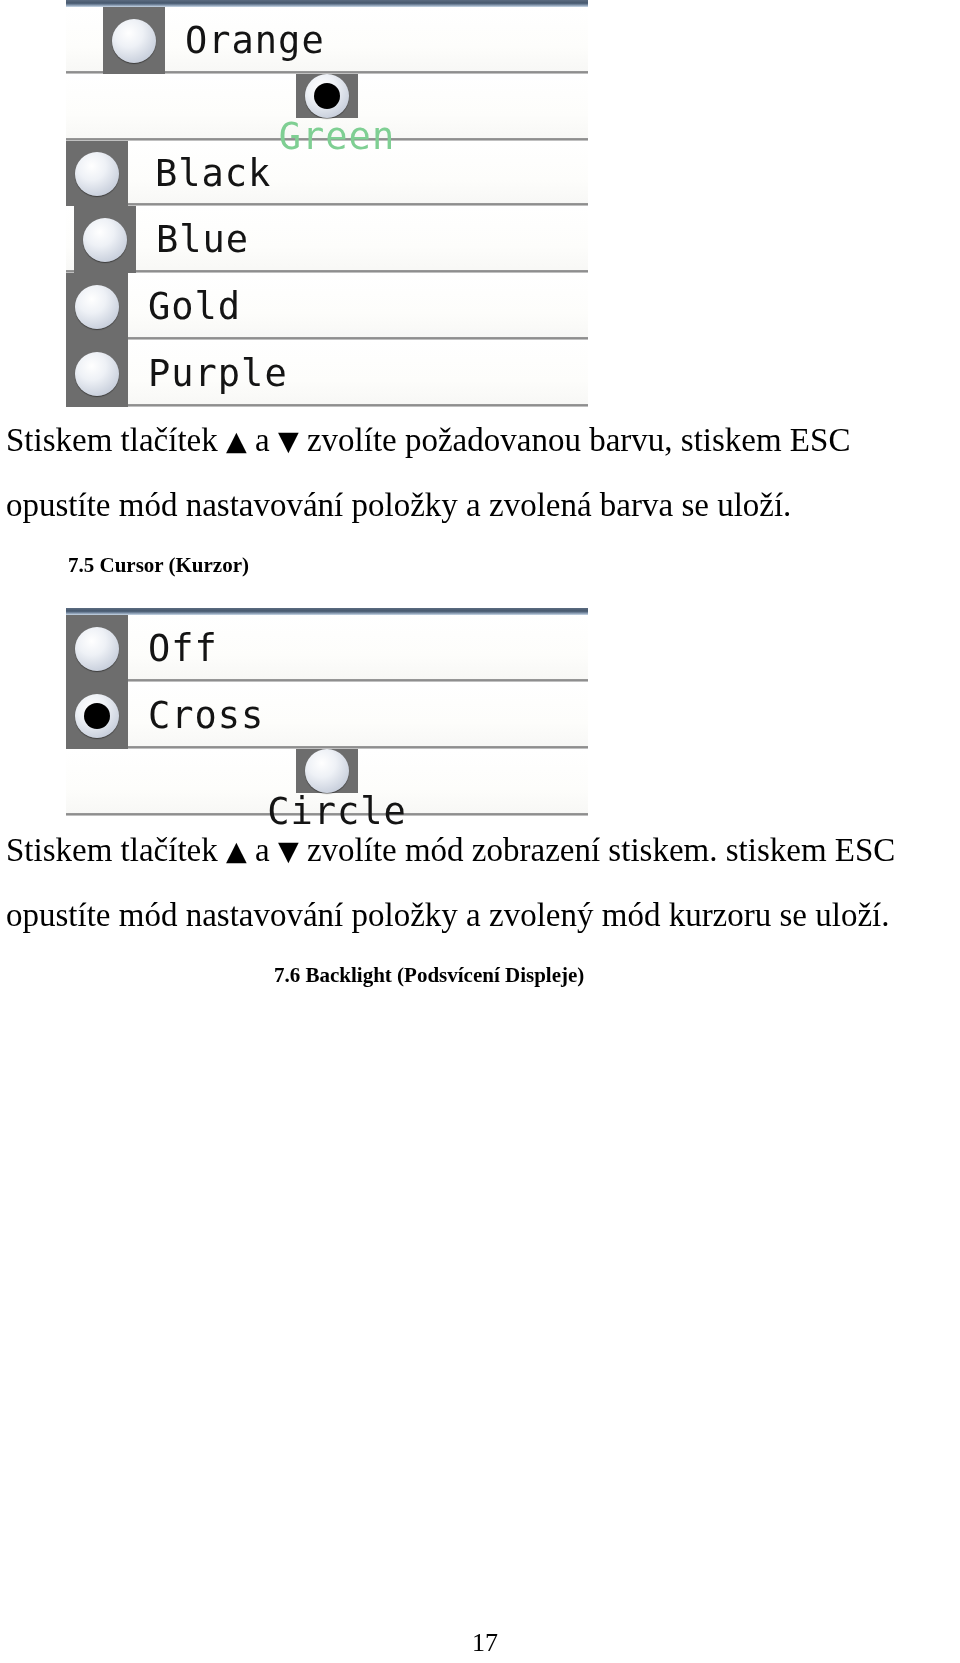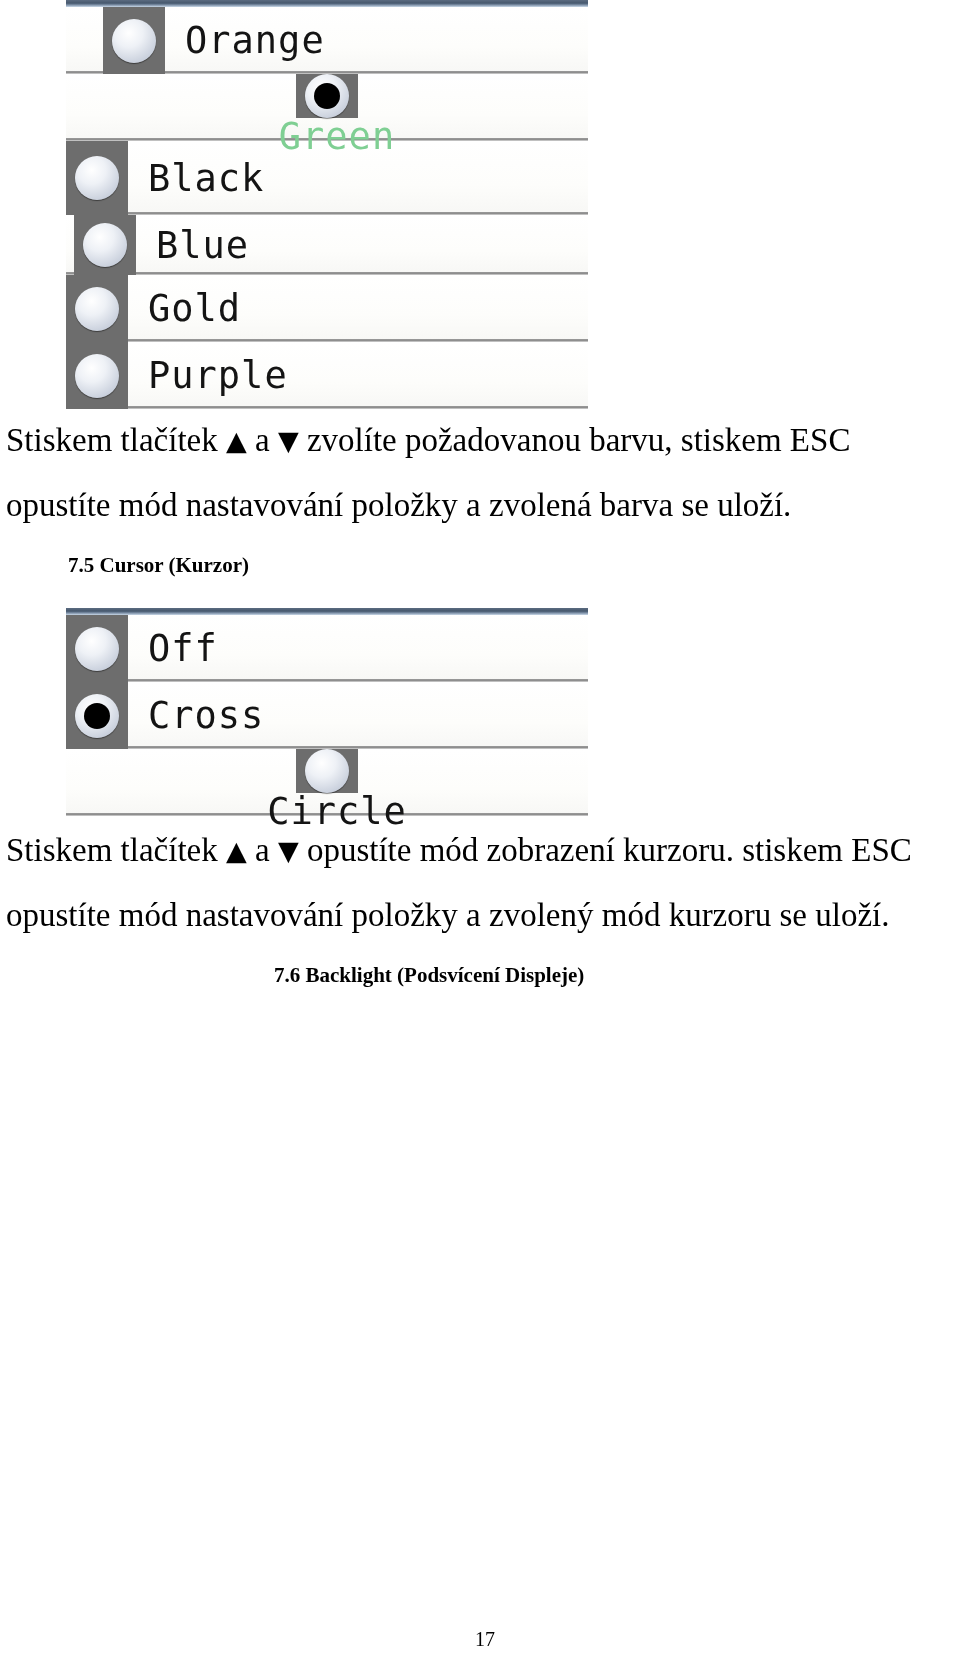--- a/index.html
+++ b/index.html
@@ -107,21 +107,21 @@
     line-height: 1;
     display: inline-block;
     vertical-align: 1px;
   }
   .page-num {
     position: absolute;
     left: 10px;
     right: 0;
     text-align: center;
     font-family: "Liberation Serif", "DejaVu Serif", serif;
-    font-size: 20px;
+    font-size: 26px;
     color: #000000;
   }
 </style>
 </head>
 <body>
 
 <div class="lcd-panel" id="color-panel" style="left:66px; top:0px; width:522px;">
   <div class="lcd-topbar"></div>
   <div id="color-rows">
       <div class="lcd-row" style="height: 67px; padding-left: 37px;">
@@ -129,27 +129,27 @@
           <span class="radio-dot"></span>
         </div>
         <span class="lcd-label" style="color: rgb(20, 20, 20);">Orange</span>
       </div>
       <div class="lcd-row" style="height: 67px; flex-direction: column;">
         <div class="radio-cell">
           <span class="radio-dot selected"></span>
         </div>
         <span class="lcd-label" style="color: rgb(127, 207, 147);">Green</span>
       </div>
-      <div class="lcd-row" style="height: 74px;">
+      <div class="lcd-row" style="height: 65px; gap: 7px;">
         <div class="radio-cell">
           <span class="radio-dot"></span>
         </div>
         <span class="lcd-label" style="color: rgb(20, 20, 20);">Black</span>
       </div>
-      <div class="lcd-row" style="height: 60px; padding-left: 8px;">
+      <div class="lcd-row" style="height: 67px; padding-left: 8px;">
         <div class="radio-cell">
           <span class="radio-dot"></span>
         </div>
         <span class="lcd-label" style="color: rgb(20, 20, 20);">Blue</span>
       </div>
       <div class="lcd-row" style="height: 67px;">
         <div class="radio-cell">
           <span class="radio-dot"></span>
         </div>
         <span class="lcd-label" style="color: rgb(20, 20, 20);">Gold</span>
@@ -197,20 +197,20 @@
         <span class="lcd-label" style="color: rgb(20, 20, 20);">Circle</span>
       </div>
     </div>
 </div>
 
 <div class="doc-para" style="left:6px; top:833px;">
   <span>Stiskem tlačítek</span>
   <span class="arrow">▲</span>
   <span>a</span>
   <span class="arrow">▼</span>
-  <span>opustíte mód zobrazení kurzoru. stiskem ESC</span>
+  <span>zvolíte mód zobrazení stiskem. stiskem ESC</span>
 </div>
 
 <div class="doc-para" style="left:6px; top:898px;">opustíte mód nastavování položky a zvolený mód kurzoru se uloží.</div>
 
 <div class="doc-head" style="left:274px; top:963px;">7.6 Backlight (Podsvícení Displeje)</div>
 
 <div class="page-num" style="top:1628px;">17</div>
 
 </body></html>

